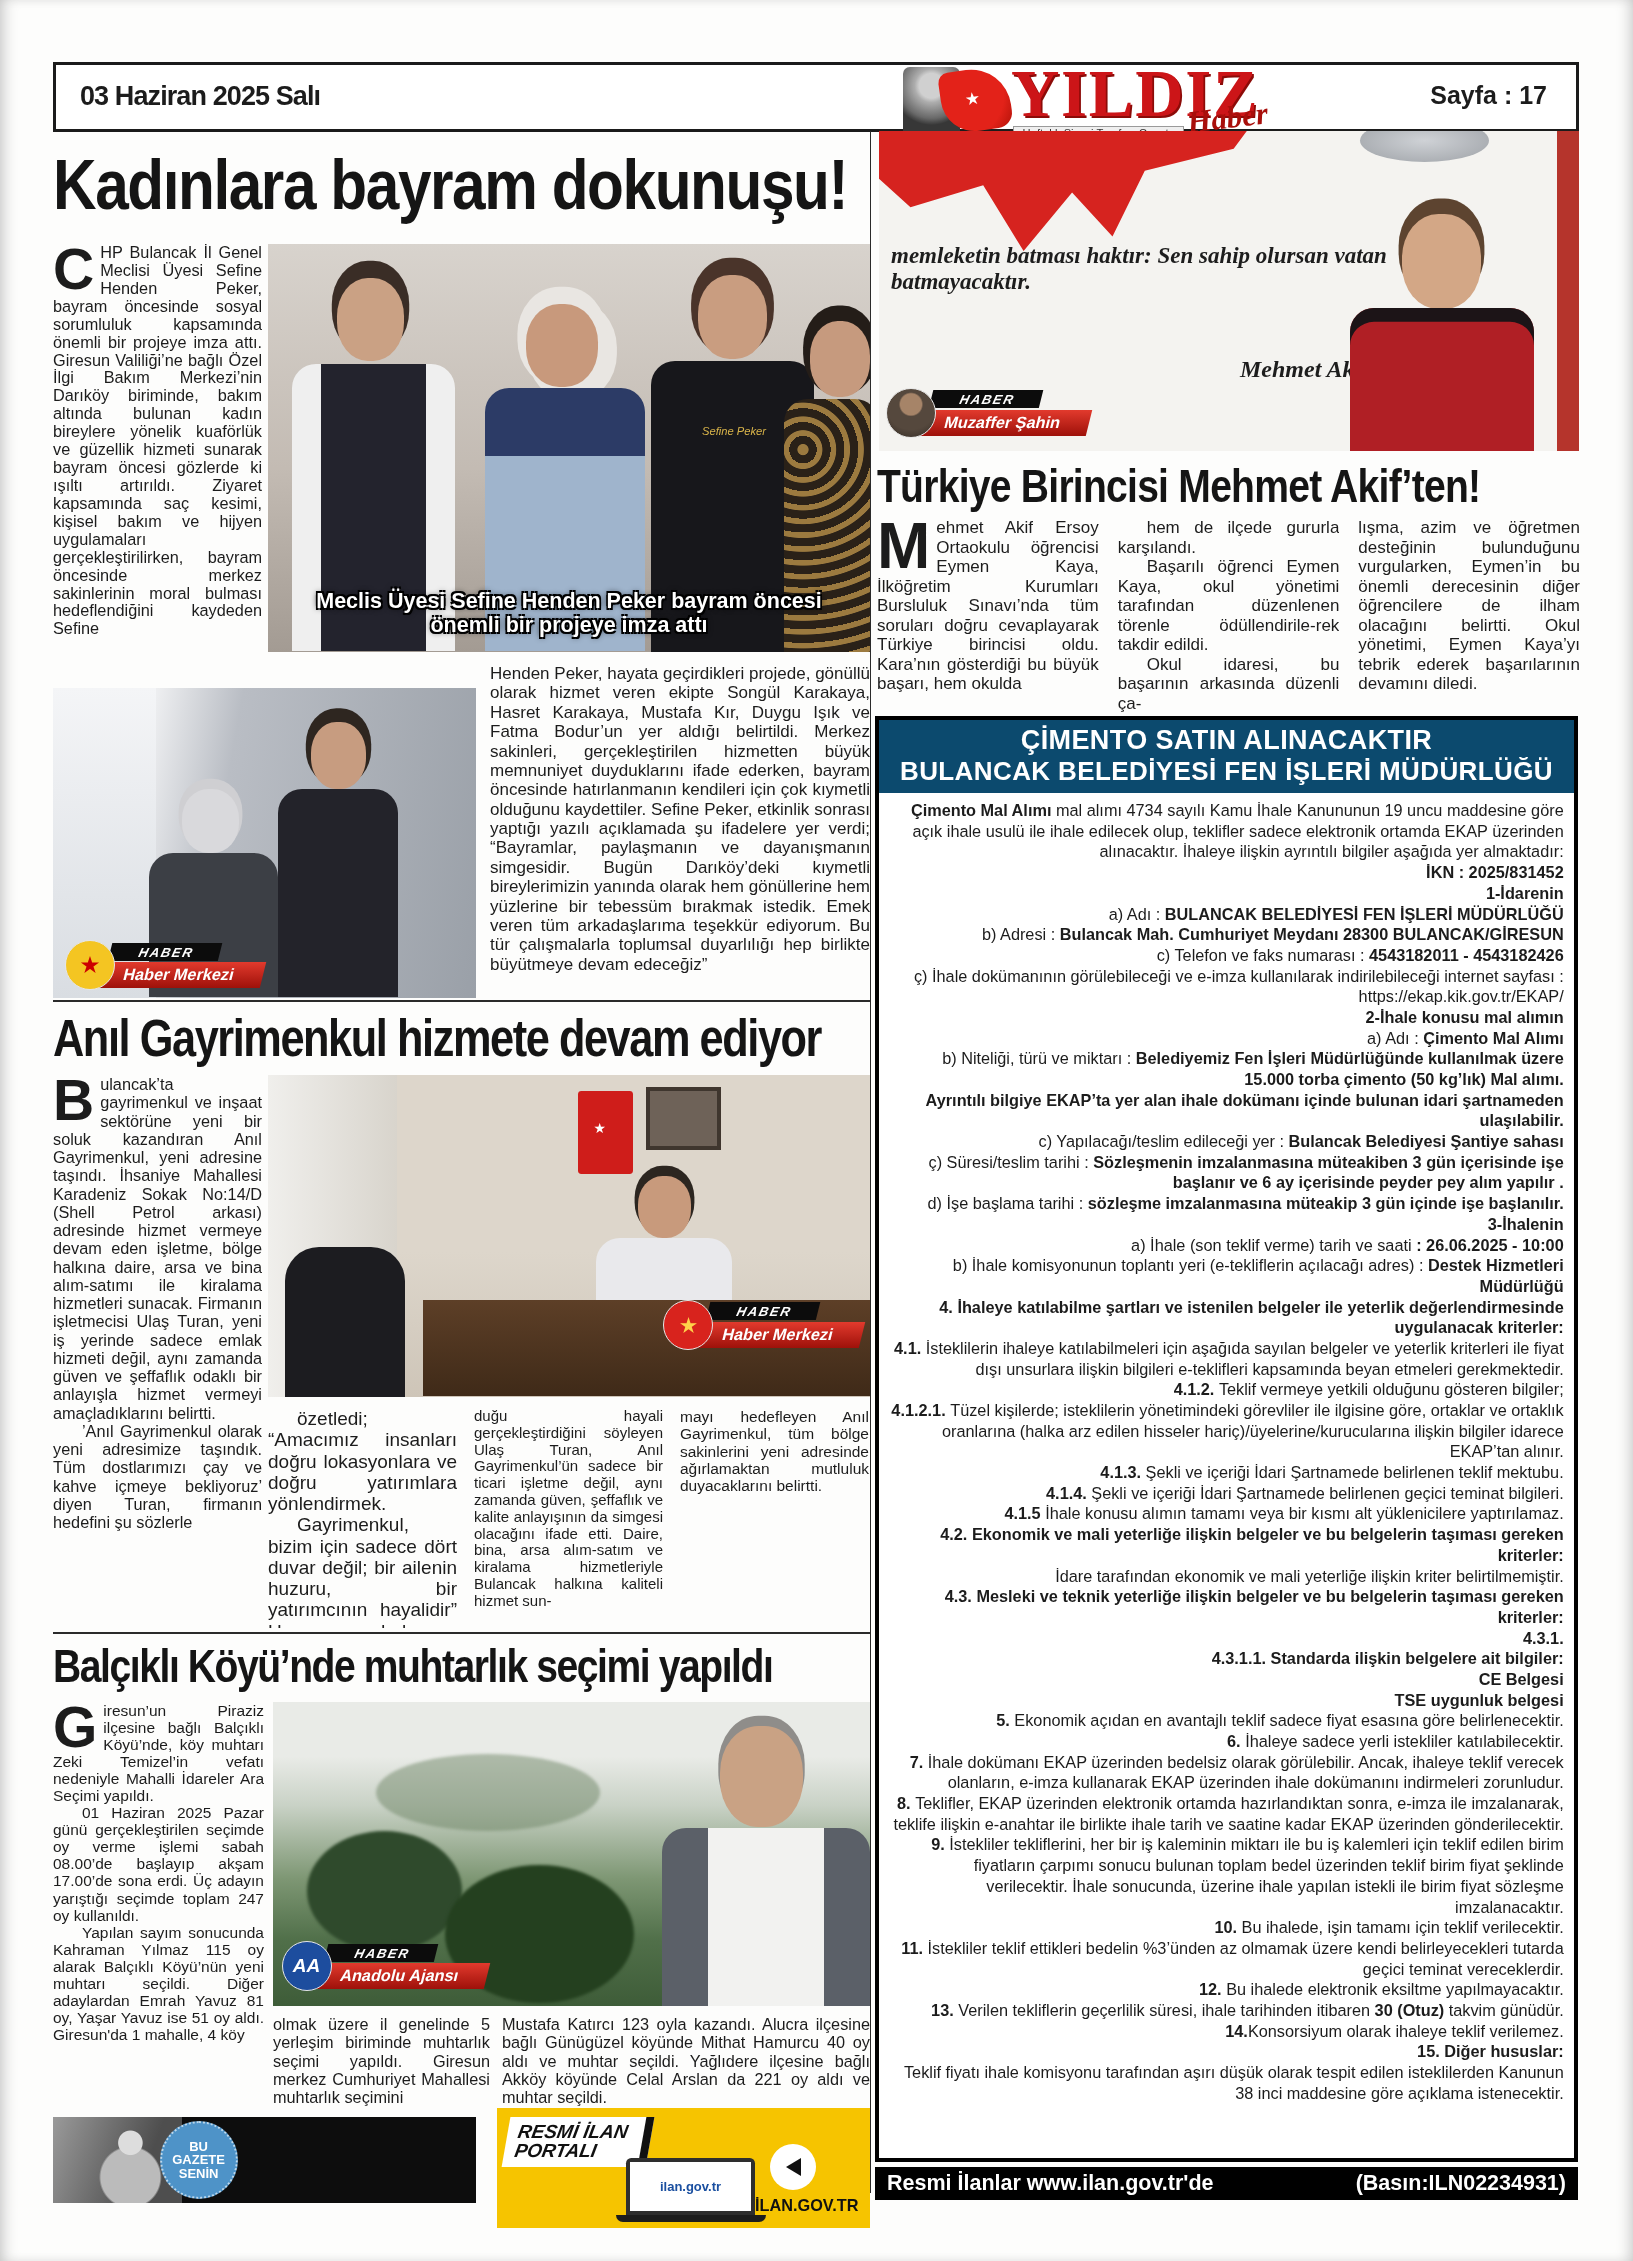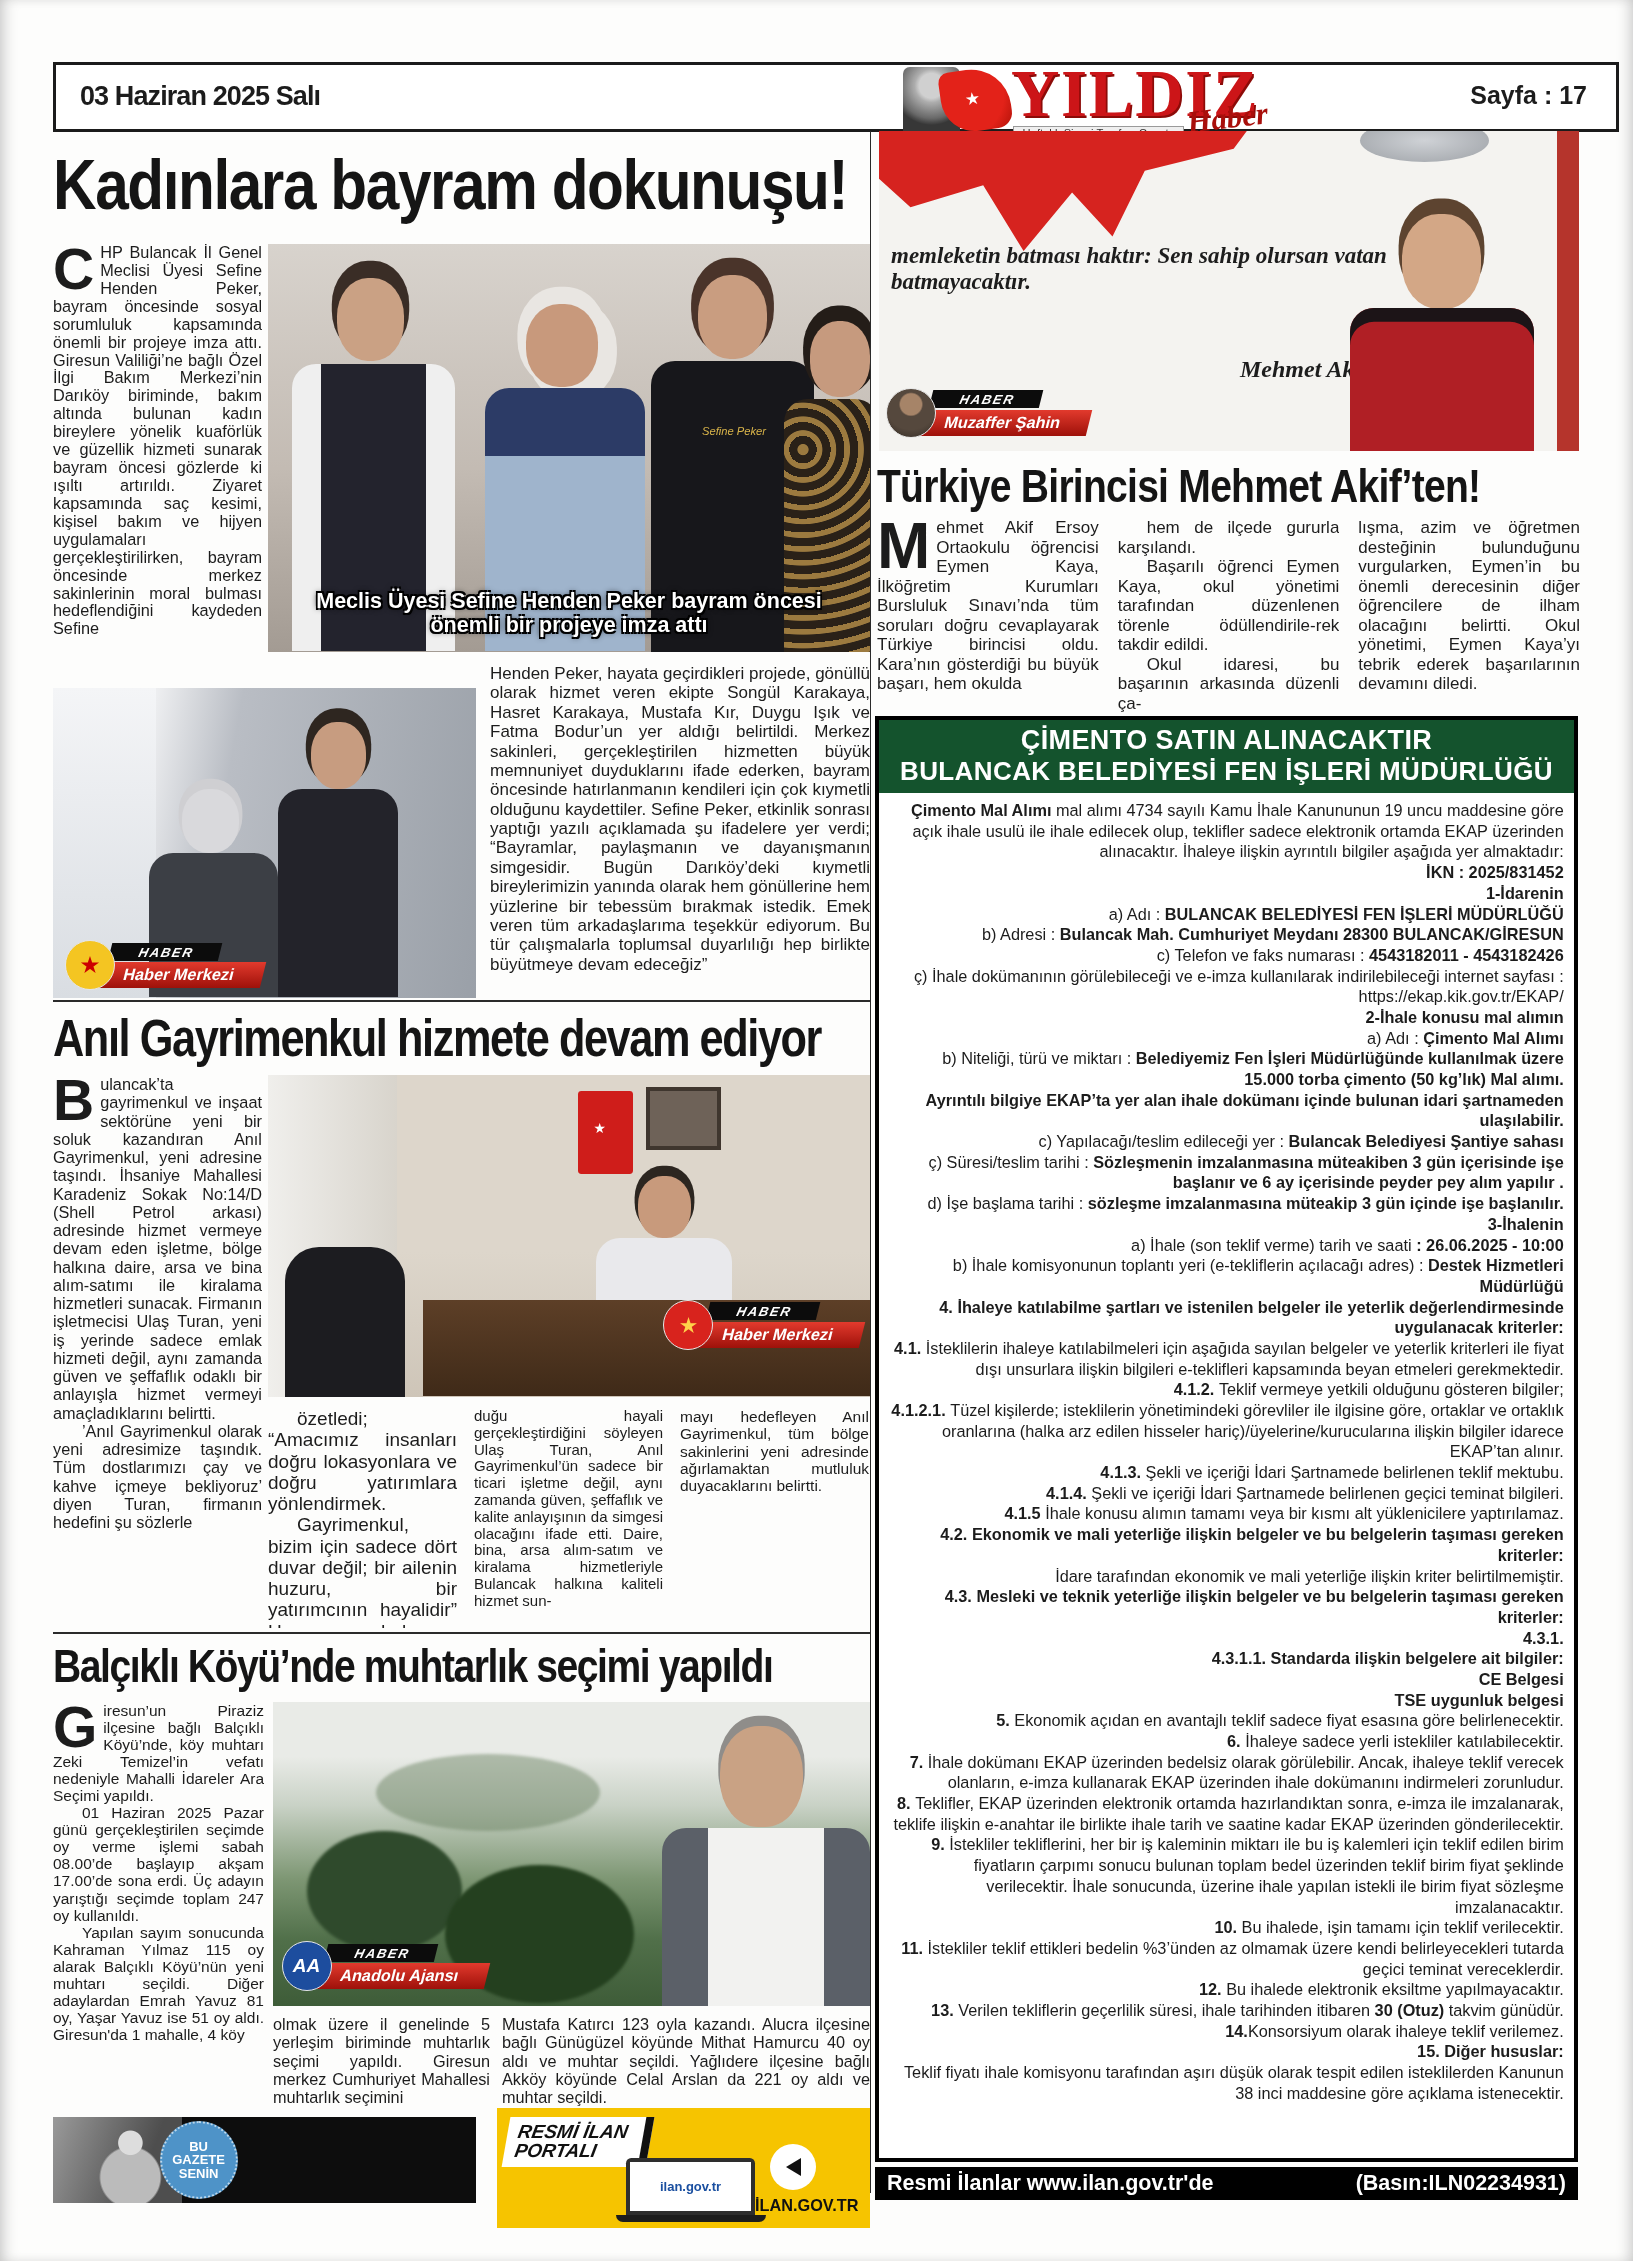--- a/index.html
+++ b/index.html
@@ -1,20 +1,20 @@
 <!DOCTYPE html>
 <html style="font-size:13.8px"><head>
 <meta charset="utf-8">
 <style>
   html,body{margin:0;padding:0;background:#e8e7e4;}
   .page{position:relative;width:1634px;height:2261px;background:#fdfdfc;margin:0 auto;overflow:hidden;
         font-family:"Liberation Sans",sans-serif;color:#1c1c1c;box-shadow:inset 10.3px 0 15.5px -8.6px #bbb, inset -10.3px 0 15.5px -8.6px #bbb;}
   .abs{position:absolute;}
   
-  .masthead{left:53px;top:62px;width:1520px;height:64px;border:3.4px solid #1b1b1b;background:#fff;padding-left:40px;}
+  .masthead{left:53px;top:62px;width:1520px;height:64px;border:3.4px solid #1b1b1b;background:#fff;}
   .mh-date{left:24px;top:15.5px;font-size:27px;font-weight:bold;letter-spacing:-0.9px;}
   .mh-page{right:29px;top:16.3px;font-size:25px;font-weight:bold;}
   .logo{left:847px;top:-10.3px;width:413px;height:83px;}
   .ataturk{left:0;top:12px;width:57px;height:67px;background:
       radial-gradient(circle at 50% 28%, #d9cfc6 0 22%, #b7aba1 30%, #6e6862 58%, #3a3733 70%);
       border-radius:6.9px 6.9px 0 0;filter:grayscale(1);}
   .flag{left:38px;top:13.8px;width:69px;height:62px;background:radial-gradient(circle at 30% 40%, #e32219 0 70%, #b01208 100%);
       border-radius:10.3px 40px 15.5px 34px;transform:rotate(-8deg);}
   .flag-star{left:24px;top:19px;color:#fff;font-size:17px;}
   .logo-title{left:108px;top:0px;font-family:"Liberation Serif",serif;font-weight:bold;font-size:67px;
@@ -39,21 +39,21 @@
   .news-badge{display:flex;align-items:center;height:52px;}
   .nb-logo{width:48px;height:48px;border-radius:50%;border:1.7px solid #e6e6e6;flex:none;z-index:2;
       display:flex;align-items:center;justify-content:center;font-weight:bold;}
   .nb-strips{margin-left:-13.8px;display:flex;flex-direction:column;}
   .nb-top{align-self:flex-start;background:#0c0c0c;color:#fff;font-style:italic;font-weight:bold;font-size:13px;
       letter-spacing:1.7px;padding:1.7px 26px 1.7px 29px;transform:skewX(-14deg);margin-left:8.6px;}
   .nb-bottom{background:linear-gradient(180deg,#e23a2d,#9e110a);color:#fff;font-weight:bold;font-size:16.3px;
       padding:2.6px 29px 4.3px 22.4px;transform:skewX(-14deg);white-space:nowrap;margin-top:0.9px;}
   
   .annc{left:875px;top:716px;width:703px;height:1446px;border:4.3px solid #000;background:#fff;box-sizing:border-box;}
-  .annc-title{background:#14532d;color:#fff;text-align:center;padding:5.2px 0 6px;}
+  .annc-title{background:#0c4a6e;color:#fff;text-align:center;padding:5.2px 0 6px;}
   .annc-title .t1{font-size:27px;font-weight:bold;letter-spacing:0.4px;}
   .annc-title .t2{font-size:26px;font-weight:bold;letter-spacing:0.4px;}
   .annc-body{padding:6.9px 10.3px;font-size:16.3px;line-height:1.27;text-align:right;overflow:hidden;}
   .annc-body .line{margin:0;}
   .annc-body .b{font-weight:bold;}
   .annc-footer{left:875px;top:2167px;width:703px;height:33px;background:#000;color:#fff;display:flex;
       align-items:center;justify-content:space-between;padding:0 12px;box-sizing:border-box;
       font-weight:bold;font-size:21.5px;}
   
   .fig-head{position:absolute;border-radius:46%;background:#c99d80;}

